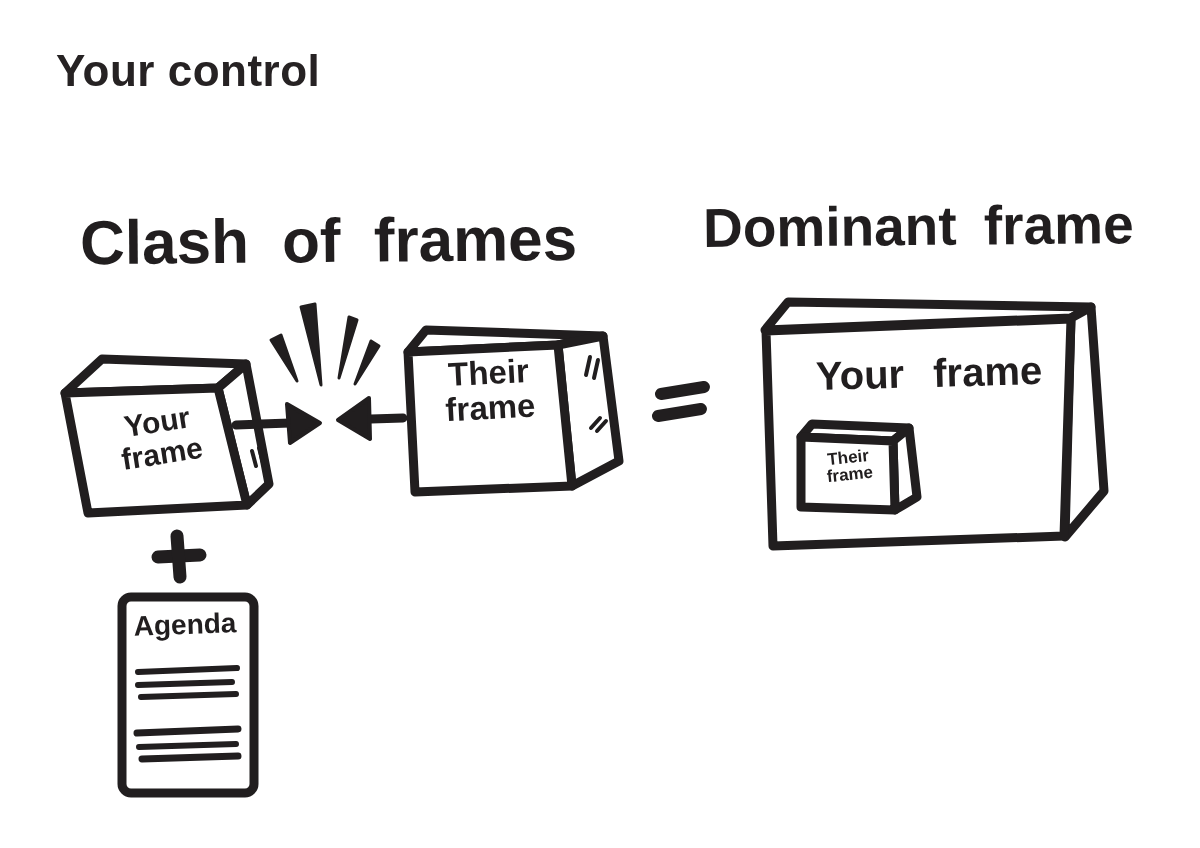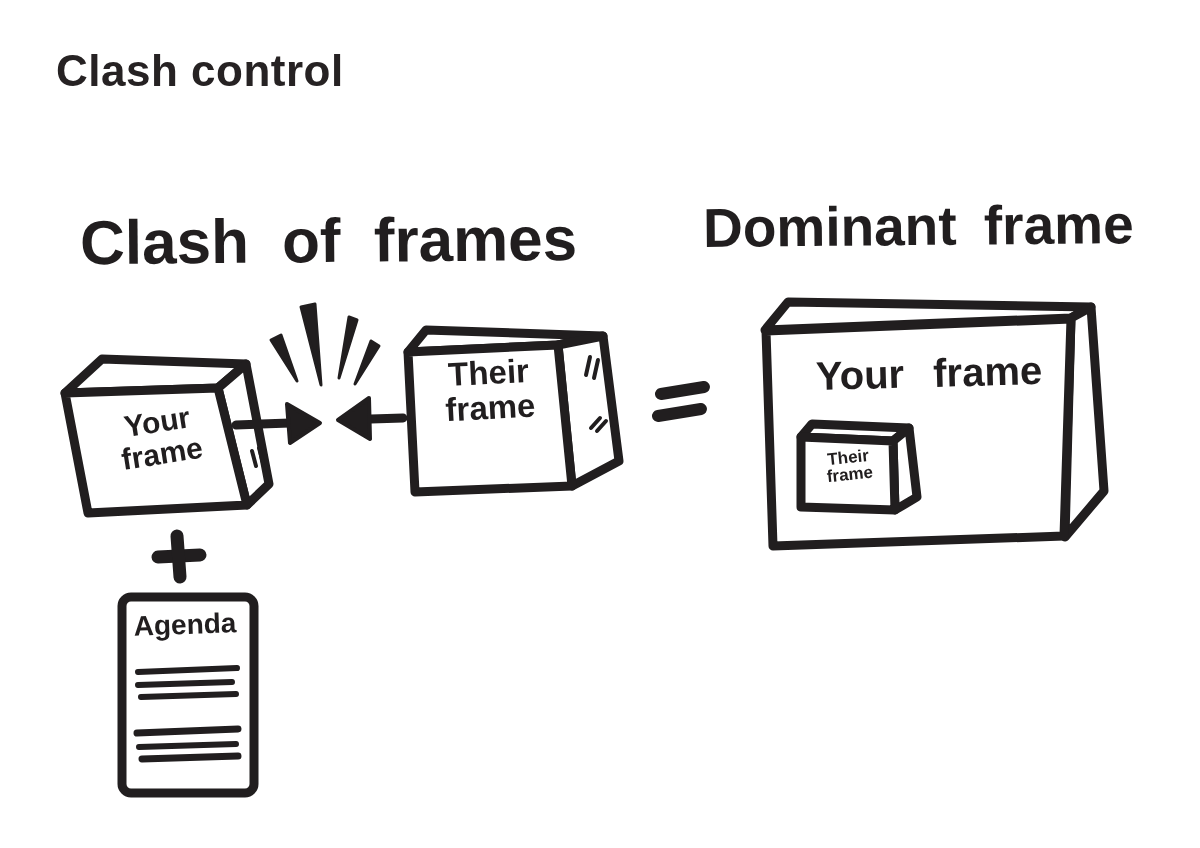--- a/index.html
+++ b/index.html
@@ -26,21 +26,21 @@
   .label-their-mid{left:422px;top:356px;width:135px;font-size:33px;transform:rotate(-3deg);}
   .label-your-big{left:793px;top:352px;width:272px;font-size:40px;word-spacing:18px;transform:rotate(-1.5deg);}
   .label-their-small{left:806px;top:449px;width:86px;font-size:17px;line-height:1;transform:rotate(-6deg);}
   .label-agenda{left:126px;top:610px;width:118px;font-size:28px;transform:rotate(-2deg);}
 </style>
 </head>
 <body>
 
 <div class="stage">
 
-  <h1 class="title">Clash control</h1>
+  <h1 class="title">Your control</h1>
 
   <svg class="art" viewBox="0 0 1200 848" aria-hidden="true">
 
     <g>
       <path class="face" d="M65,393 L102,359 L246,364 L218,388 Z"></path>
       <path class="face" d="M218,388 L246,364 L269,484 L247,505 Z"></path>
       <path class="face" d="M65,393 L218,388 L247,505 L88,513 Z"></path>
       <path class="stroke" stroke-width="4" d="M252,451 L256,466 M259,448 L263,463"></path>
     </g>
 

